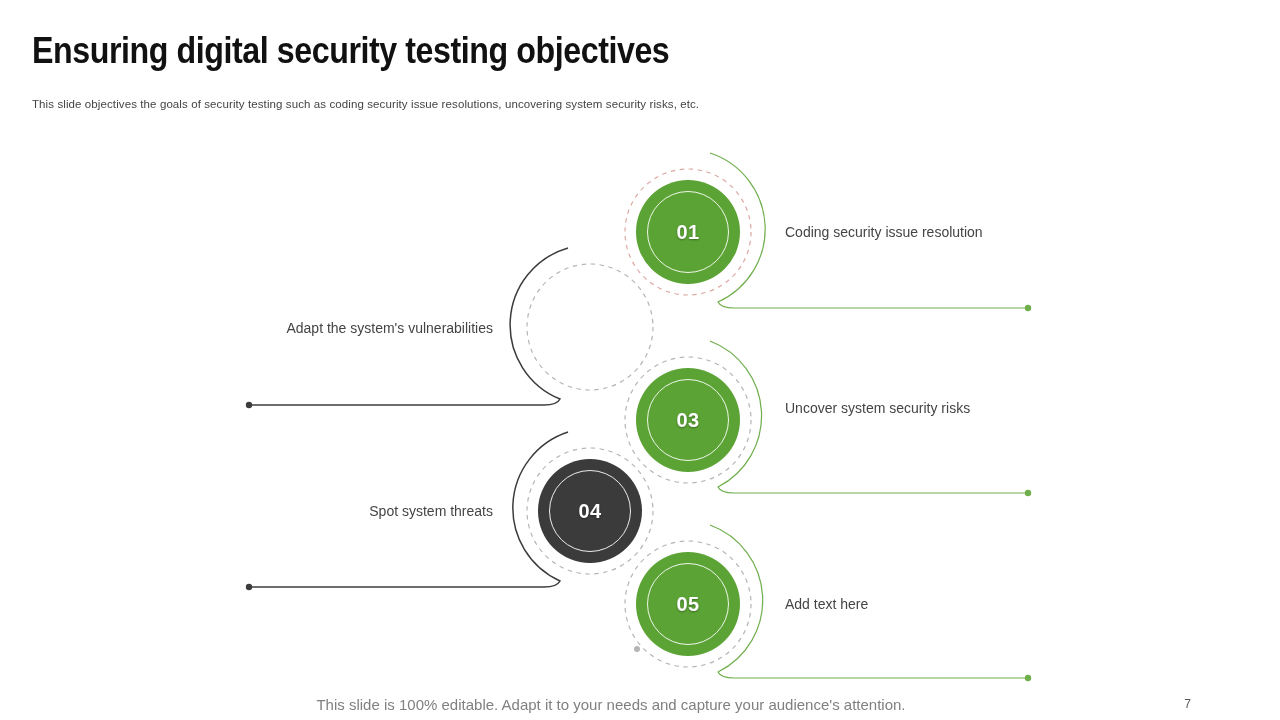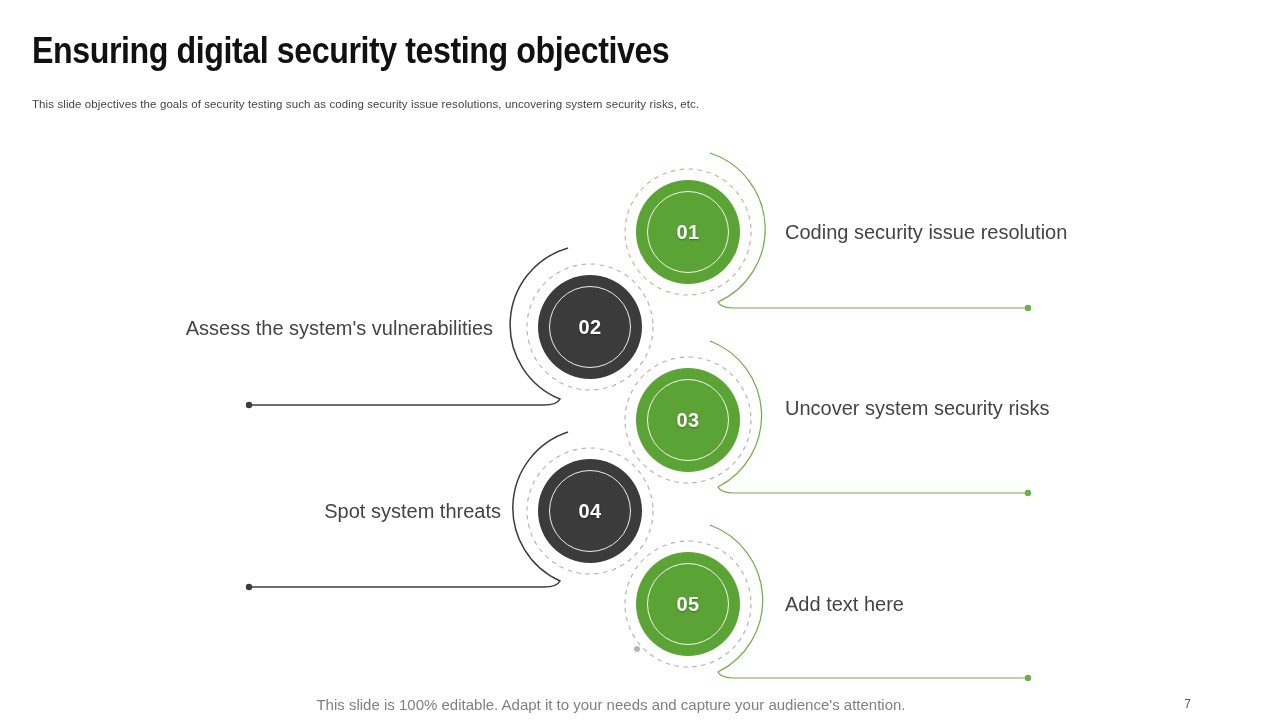--- a/index.html
+++ b/index.html
@@ -75,21 +75,21 @@
     color: #ffffff;
     font-size: 20px;
     font-weight: 700;
     letter-spacing: 0.5px;
     text-shadow: 0 1px 2px rgba(0,0,0,0.35);
   }
 
   
   .step-label {
     position: absolute;
-    font-size: 20px;
+    font-size: 14px;
     color: var(--label_text);
     line-height: 16px;
     white-space: nowrap;
   }
   .step-label.align-right { width: 360px; text-align: right; }
 
   
   .footer-note {
     position: absolute;
     left: 0; right: 0;
@@ -135,35 +135,32 @@
     <path class="arc dark" d="M 568 432 A 80 80 0 0 0 560 581 Q 557 587 544 587 L 249 587"></path>
     <circle class="dot dark" cx="249" cy="587" r="3.2"></circle>
 
     <path class="arc green" d="M 710 525 A 80 80 0 0 1 718 672 Q 721 678 734 678 L 1028 678"></path>
     <circle class="dot green" cx="1028" cy="678" r="3.2"></circle>
   </svg>
 
   <div class="badge green" style="left:636px; top:180px;">
     <span class="num">01</span>
   </div>
-  <div class="badge dark" style="left:538px; top:275px;">
-    <span class="num">02</span>
-  </div>
   <div class="badge green" style="left:636px; top:368px;">
     <span class="num">03</span>
   </div>
   <div class="badge dark" style="left:538px; top:459px;">
     <span class="num">04</span>
   </div>
   <div class="badge green" style="left:636px; top:552px;">
     <span class="num">05</span>
   </div>
 
   <div class="step-label" style="left:785px; top:224px;">Coding security issue resolution</div>
-  <div class="step-label align-right" style="left:133px; top:320px;">Assess the system's vulnerabilities</div>
+  <div class="step-label align-right" style="left:133px; top:320px;">Adapt the system's vulnerabilities</div>
   <div class="step-label" style="left:785px; top:400px;">Uncover system security risks</div>
-  <div class="step-label align-right" style="left:141px; top:503px;">Spot system threats</div>
+  <div class="step-label align-right" style="left:133px; top:503px;">Spot system threats</div>
   <div class="step-label" style="left:785px; top:596px;">Add text here</div>
 
   <div class="footer-note">This slide is 100% editable. Adapt it to your needs and capture your audience's attention.</div>
   <div class="page-number">7</div>
 
 </div>
 
 </body></html>

